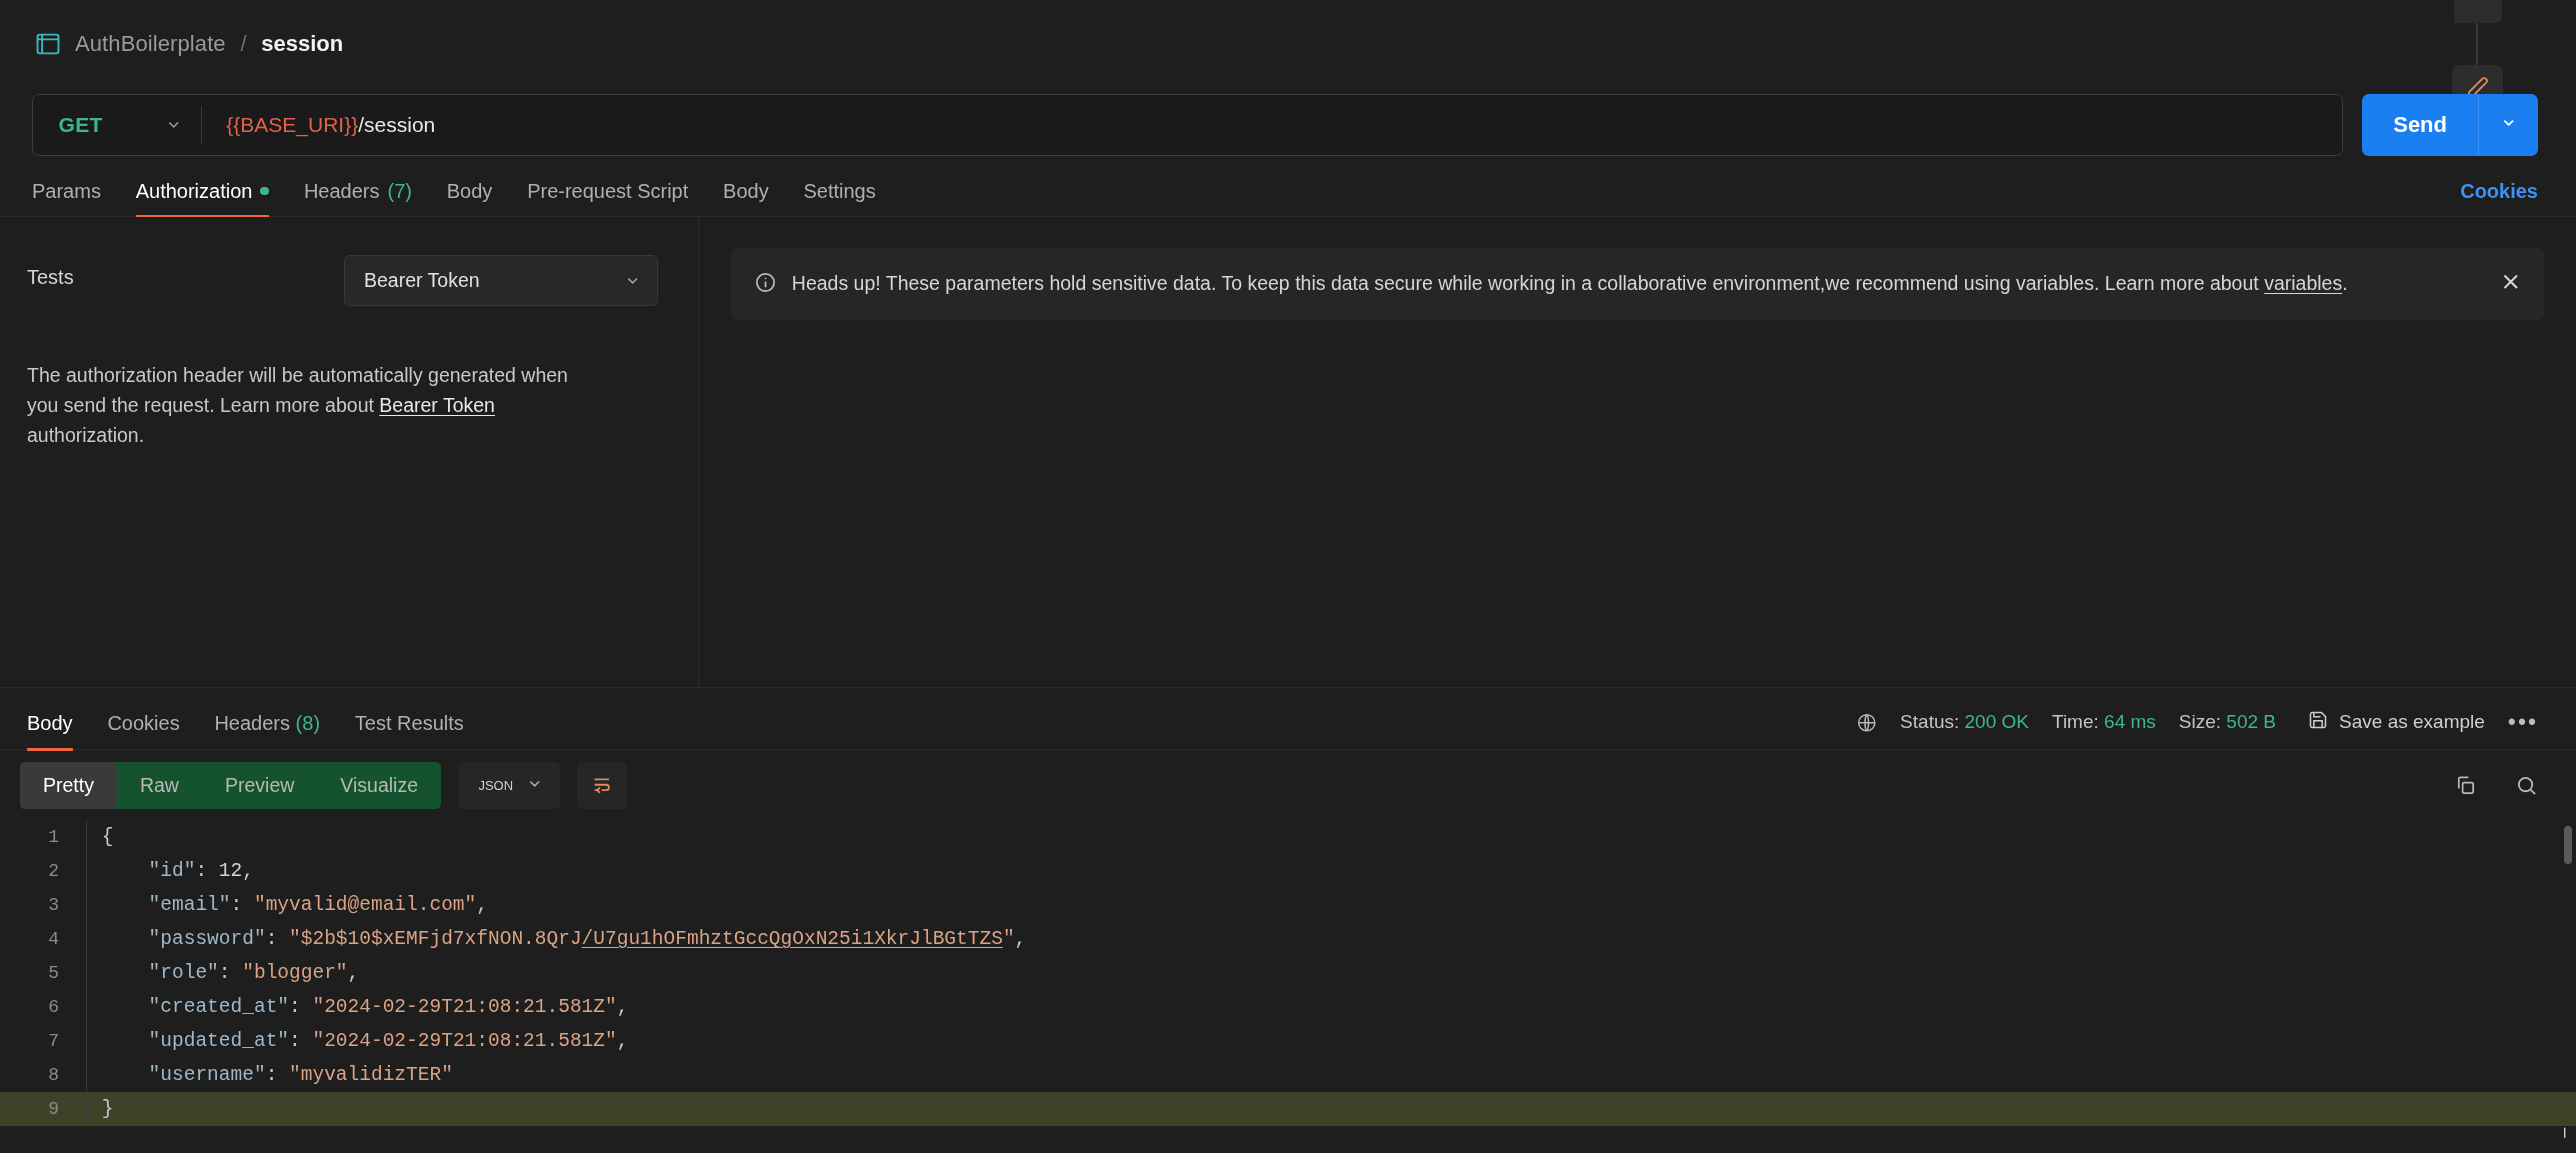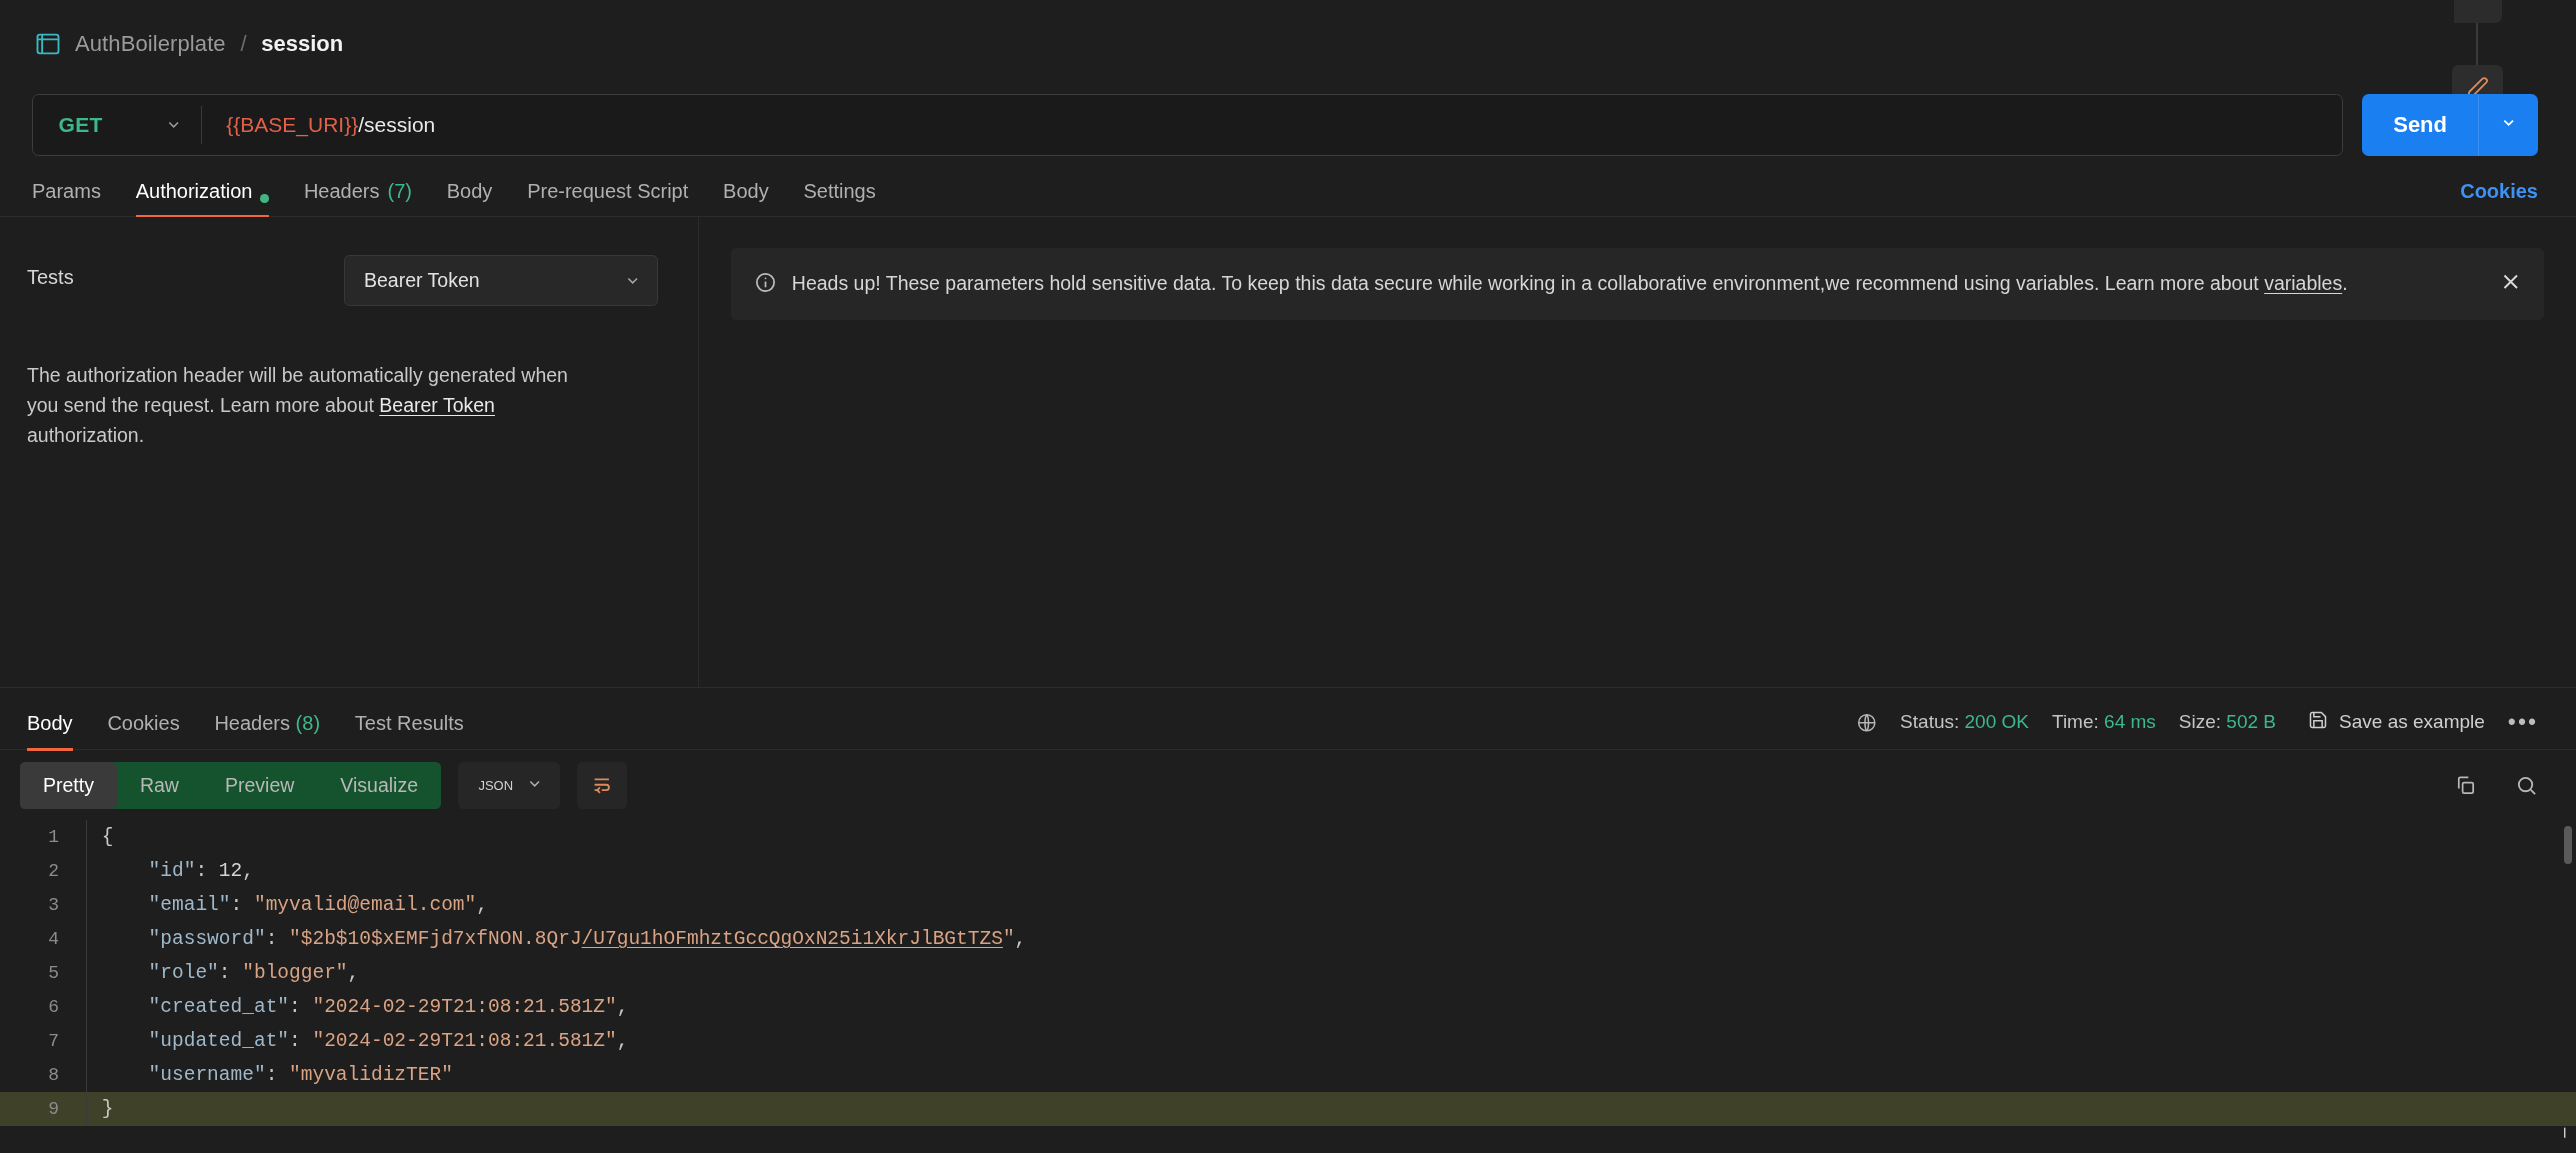--- a/index.html
+++ b/index.html
@@ -88,21 +88,21 @@
 
   
   .reqtabs {
     display: flex; align-items: flex-end; gap: 0;
     padding: 0 38px 0 32px; height: 55px;
     border-bottom: 1.3px solid #2c2c2c; position: relative;
   }
   .rtab {
     font-size: 20px; color: #b0b0b0; padding: 0 17.4px 13.4px 17.4px;
     cursor: pointer; position: relative; white-space: nowrap;
-    display: flex; align-items: flex-end; gap: 8px;
+    display: flex; align-items: center; gap: 8px;
   }
   .rtab:first-child { padding-left: 0; }
   .rtab.active { color: #ffffff; }
   .rtab.active::after {
     content: ""; position: absolute; left: 17.4px; right: 17.4px; bottom: -1.3px;
     height: 2.7px; background: #f1663a;
   }
   .rtab:first-child.active::after { left: 0; }
   .rtab .cnt { color: #3db88a; }
   .dot-green { width: 8.7px; height: 8.7px; border-radius: 50%; background: #43b581; display: inline-block; }

